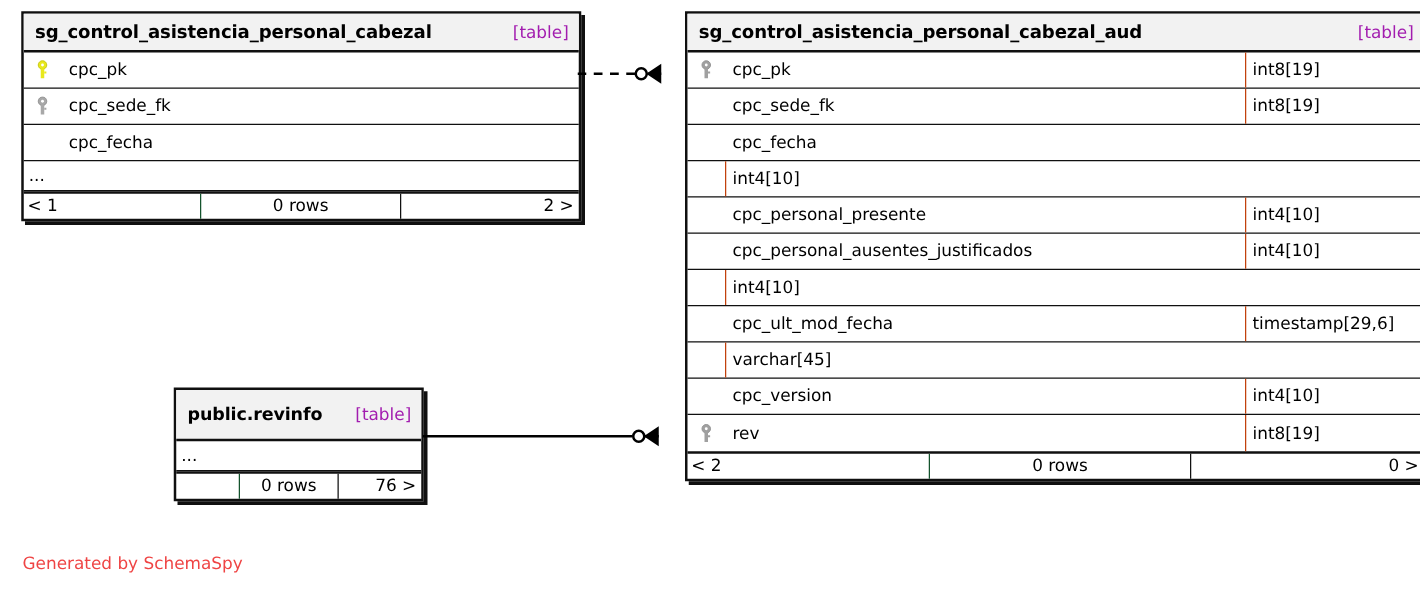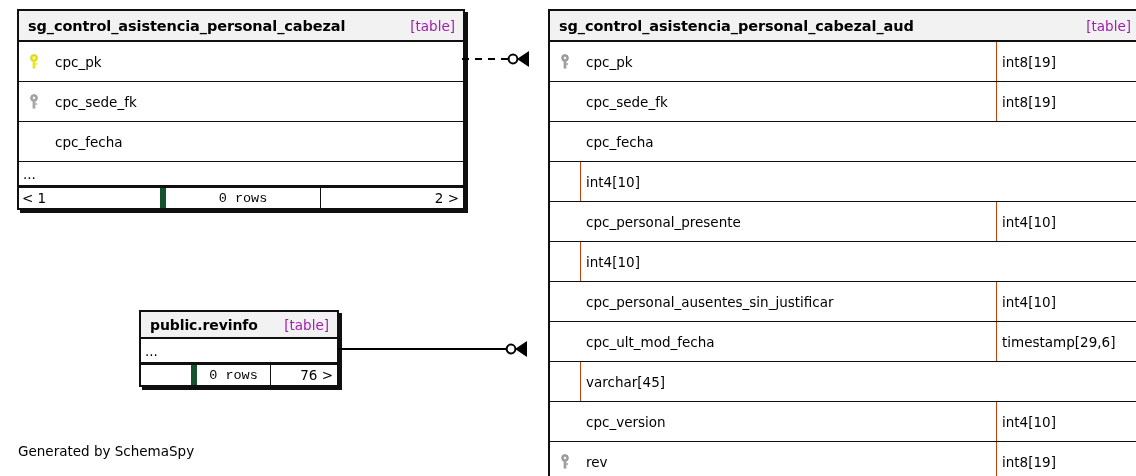--- a/index.html
+++ b/index.html
@@ -46,21 +46,21 @@
     color: #a21caf;
     font-weight: normal;
   }
 
   .rows { display: block; }
 
   .row {
     box-sizing: border-box;
     display: flex;
     align-items: stretch;
-    height: 40px;
+    height: 29px;
     border-bottom: 1px solid #101010;
   }
   .row:last-child { border-bottom: none; }
 
   .cell-name {
     box-sizing: border-box;
     flex: 1 1 auto;
     display: flex;
     align-items: center;
     padding-left: 6px;
@@ -119,36 +119,36 @@
   }
   .foot-cell {
     box-sizing: border-box;
     display: flex;
     align-items: center;
     font-size: 13.5px;
     color: #000000;
     white-space: nowrap;
   }
   .foot-prev { justify-content: flex-start; padding-left: 3px; }
-  .foot-mid  { justify-content: center; border-left: 6px solid #14532d; border-right: 1px solid #101010; font-family: Liberation Mono, monospace; }
+  .foot-mid  { justify-content: center; border-left: 1px solid #14532d; border-right: 1px solid #101010; }
   .foot-next { justify-content: flex-end; padding-right: 4px; }
 
   
   #node-cabezal {
     left: 17px; top: 9px; width: 448px;
   }
   #node-cabezal .cell-name { flex: 1 1 auto; }
   #node-cabezal .foot-prev { flex: 0 0 141px; }
   #node-cabezal .foot-mid  { flex: 0 0 161px; }
   #node-cabezal .foot-next { flex: 1 1 auto; }
 
   #node-revinfo {
     left: 139px; top: 310px; width: 200px;
   }
-  #node-revinfo .node-header { height: 27px; }
+  #node-revinfo .node-header { height: 41px; }
   #node-revinfo .node-title { font-size: 14px; }
   #node-revinfo .foot-prev { flex: 0 0 50px; }
   #node-revinfo .foot-mid  { flex: 0 0 80px; }
   #node-revinfo .foot-next { flex: 1 1 auto; }
 
   #node-aud {
     left: 548px; top: 9px; width: 593px;
   }
   #node-aud .cell-type { flex: 0 0 143px; }
   #node-aud .foot-prev { flex: 0 0 193px; }
@@ -159,21 +159,21 @@
   .connector { position: absolute; }
   #conn-cabezal-aud { left: 462px; top: 48px; }
   #conn-revinfo-aud { left: 338px; top: 338px; }
 
   
   #credit {
     position: absolute;
     left: 18px;
     top: 443px;
     font-size: 13.5px;
-    color: #000000;
+    color: #ef4444;
     white-space: nowrap;
   }
 </style>
 </head>
 <body>
 
 <div class="node" id="node-cabezal">
   <div class="node-header">
     <span class="node-title">sg_control_asistencia_personal_cabezal</span>
     <span class="node-tag">[table]</span>
@@ -290,29 +290,29 @@
         <span class="key-slot"></span>
         <span class="cell-name">
           <span class="col-name-text">cpc_personal_presente</span>
         </span>
         <span class="cell-type">
           <span class="type-text">int4[10]</span>
         </span>
       </div>
       <div class="row">
         <span class="key-slot"></span>
-        <span class="cell-type">
-          <span class="type-text">int4[10]</span>
-        </span>
-      </div>
-      <div class="row">
-        <span class="key-slot"></span>
-        <span class="cell-name">
-          <span class="col-name-text">cpc_personal_ausentes_sin_justificar</span>
-        </span>
+        <span class="cell-name">
+          <span class="col-name-text">cpc_personal_ausentes_justificados</span>
+        </span>
+        <span class="cell-type">
+          <span class="type-text">int4[10]</span>
+        </span>
+      </div>
+      <div class="row">
+        <span class="key-slot"></span>
         <span class="cell-type">
           <span class="type-text">int4[10]</span>
         </span>
       </div>
       <div class="row">
         <span class="key-slot"></span>
         <span class="cell-name">
           <span class="col-name-text">cpc_ult_mod_fecha</span>
         </span>
         <span class="cell-type">

